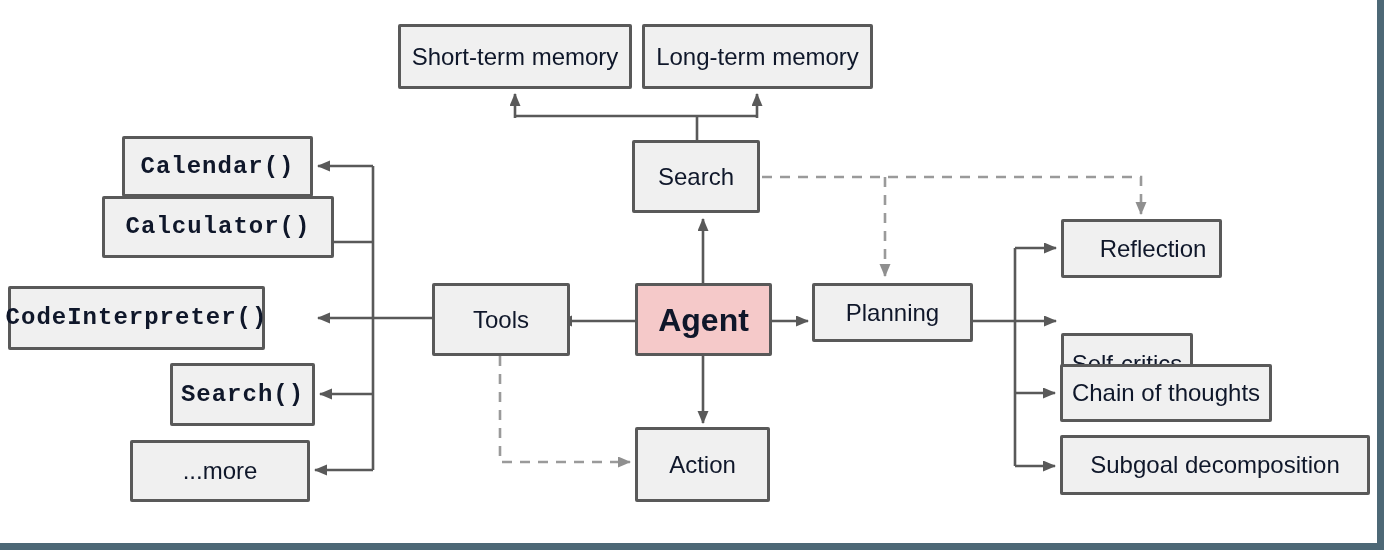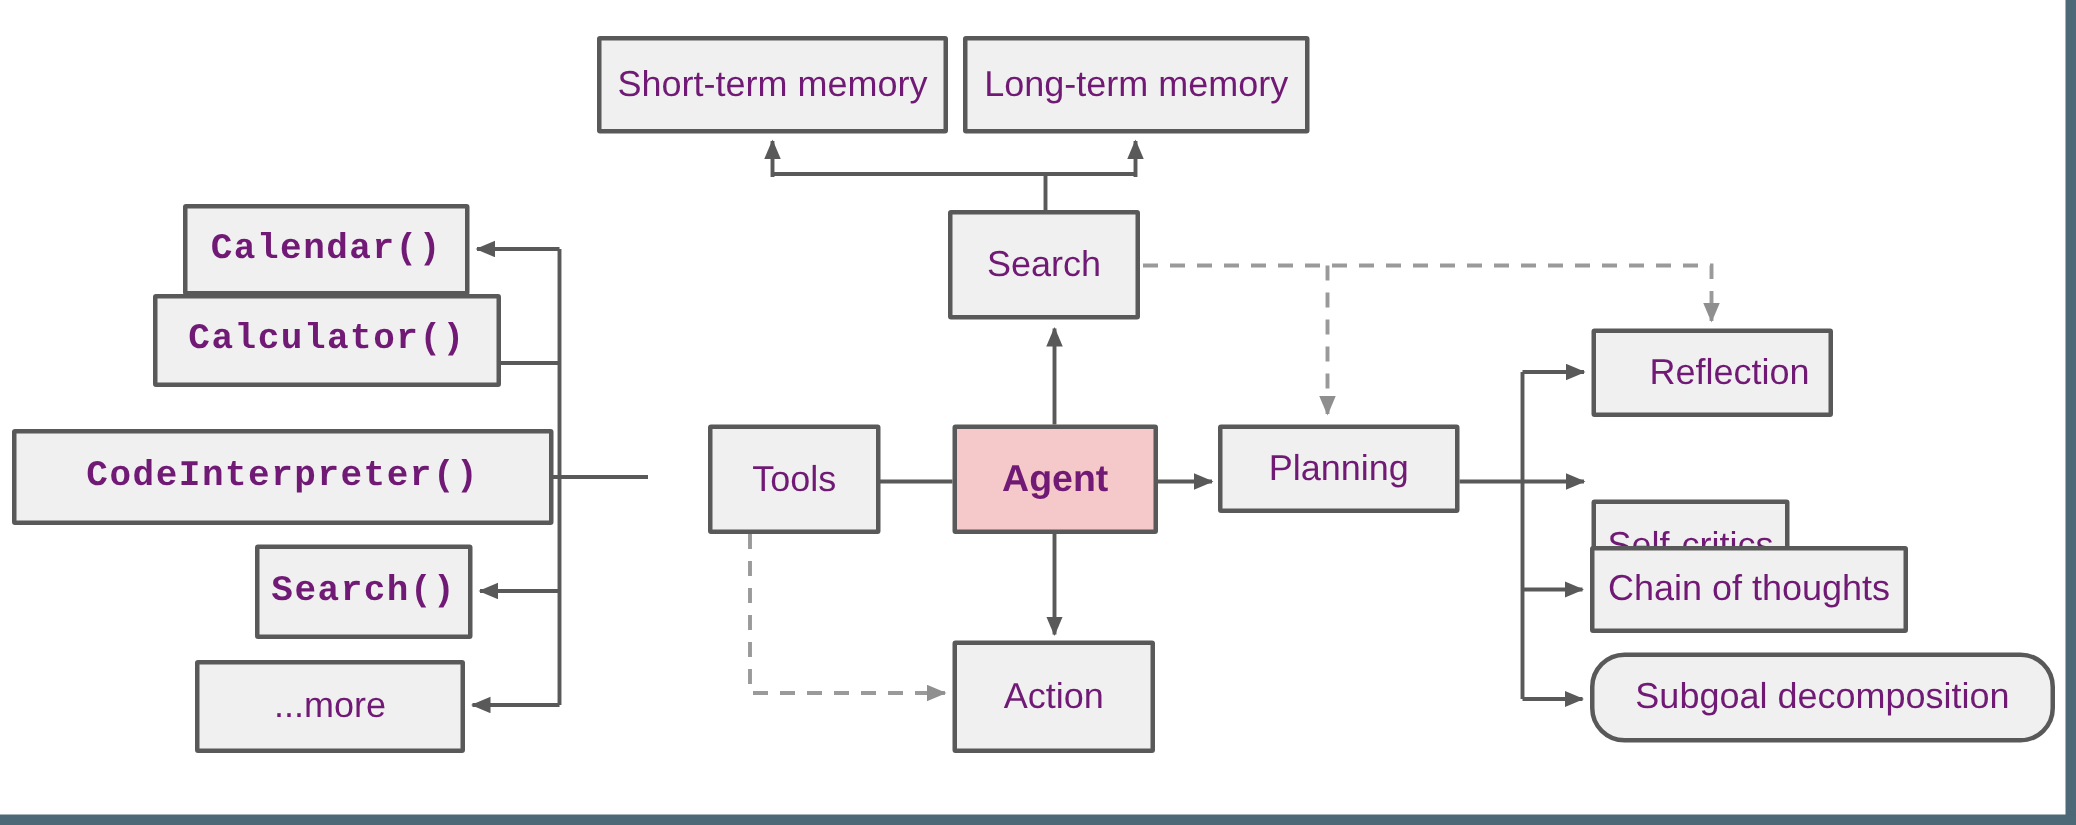--- a/index.html
+++ b/index.html
@@ -20,45 +20,45 @@
   }
   svg.wires{position:absolute;left:0;top:0;width:1384px;height:550px;}
   .wire{stroke:var(--solid-connector);stroke-width:2.6;fill:none;}
   .wire-dashed{stroke:var(--dashed-connector);stroke-width:2.6;fill:none;stroke-dasharray:10 8;}
   .node{
     position:absolute;box-sizing:border-box;
     background:var(--node-fill);
     border:3px solid var(--node-border);
     border-radius:2px;
     display:flex;align-items:center;justify-content:center;
-    font-size:24px;color:#701a75;line-height:1;
+    font-size:24px;color:#0f172a;line-height:1;
     white-space:nowrap;
   }
   .node.mono{
     font-family:"Liberation Mono","DejaVu Sans Mono",monospace;
     font-weight:700;font-size:24px;letter-spacing:1px;
   }
-  #n-agent{background:var(--agent-fill);font-weight:700;font-size:25px;}
+  #n-agent{background:var(--agent-fill);font-weight:700;font-size:32px;}
   
   #n-short-term{left:398px;top:24px;width:234px;height:65px;}
   #n-long-term {left:642px;top:24px;width:231px;height:65px;}
   #n-memory    {left:632px;top:140px;width:128px;height:73px;}
-  #n-tools     {left:432px;top:283px;width:115px;height:73px;margin-left:40px;}
+  #n-tools     {left:432px;top:283px;width:138px;height:73px;}
   #n-agent     {left:635px;top:283px;width:137px;height:73px;}
   #n-planning  {left:812px;top:283px;width:161px;height:59px;}
   #n-action    {left:635px;top:427px;width:135px;height:75px;}
   #n-calendar  {left:122px;top:136px;width:191px;height:61px;font-family:Liberation Mono, monospace;}
   #n-calculator{left:102px;top:196px;width:232px;height:62px;}
-  #n-codeinterpreter{left:8px;top:286px;width:361px;height:64px;text-align:center;}
+  #n-codeinterpreter{left:8px;top:286px;width:257px;height:64px;text-align:center;}
   #n-search    {left:170px;top:363px;width:145px;height:63px;}
   #n-more      {left:130px;top:440px;width:180px;height:62px;}
   #n-reflection{left:1061px;top:219px;width:161px;height:59px;padding-left:23px;}
   #n-selfcritics{left:1061px;top:292px;width:132px;height:61px;margin-top:41px;}
   #n-chain     {left:1060px;top:364px;width:212px;height:58px;}
-  #n-subgoal   {left:1060px;top:435px;width:310px;height:60px;border-radius:23px;}
+  #n-subgoal   {left:1060px;top:435px;width:310px;height:60px;}
   .band-right{position:absolute;right:0;top:0;width:7px;height:550px;background:var(--frame-band);}
   .band-bottom{position:absolute;left:0;bottom:0;width:1384px;height:7px;background:var(--frame-band);}
 </style>
 </head>
 <body>
 
 <div class="stage">
 
   <svg class="wires" viewBox="0 0 1384 550" xmlns="http://www.w3.org/2000/svg">
     <defs>

